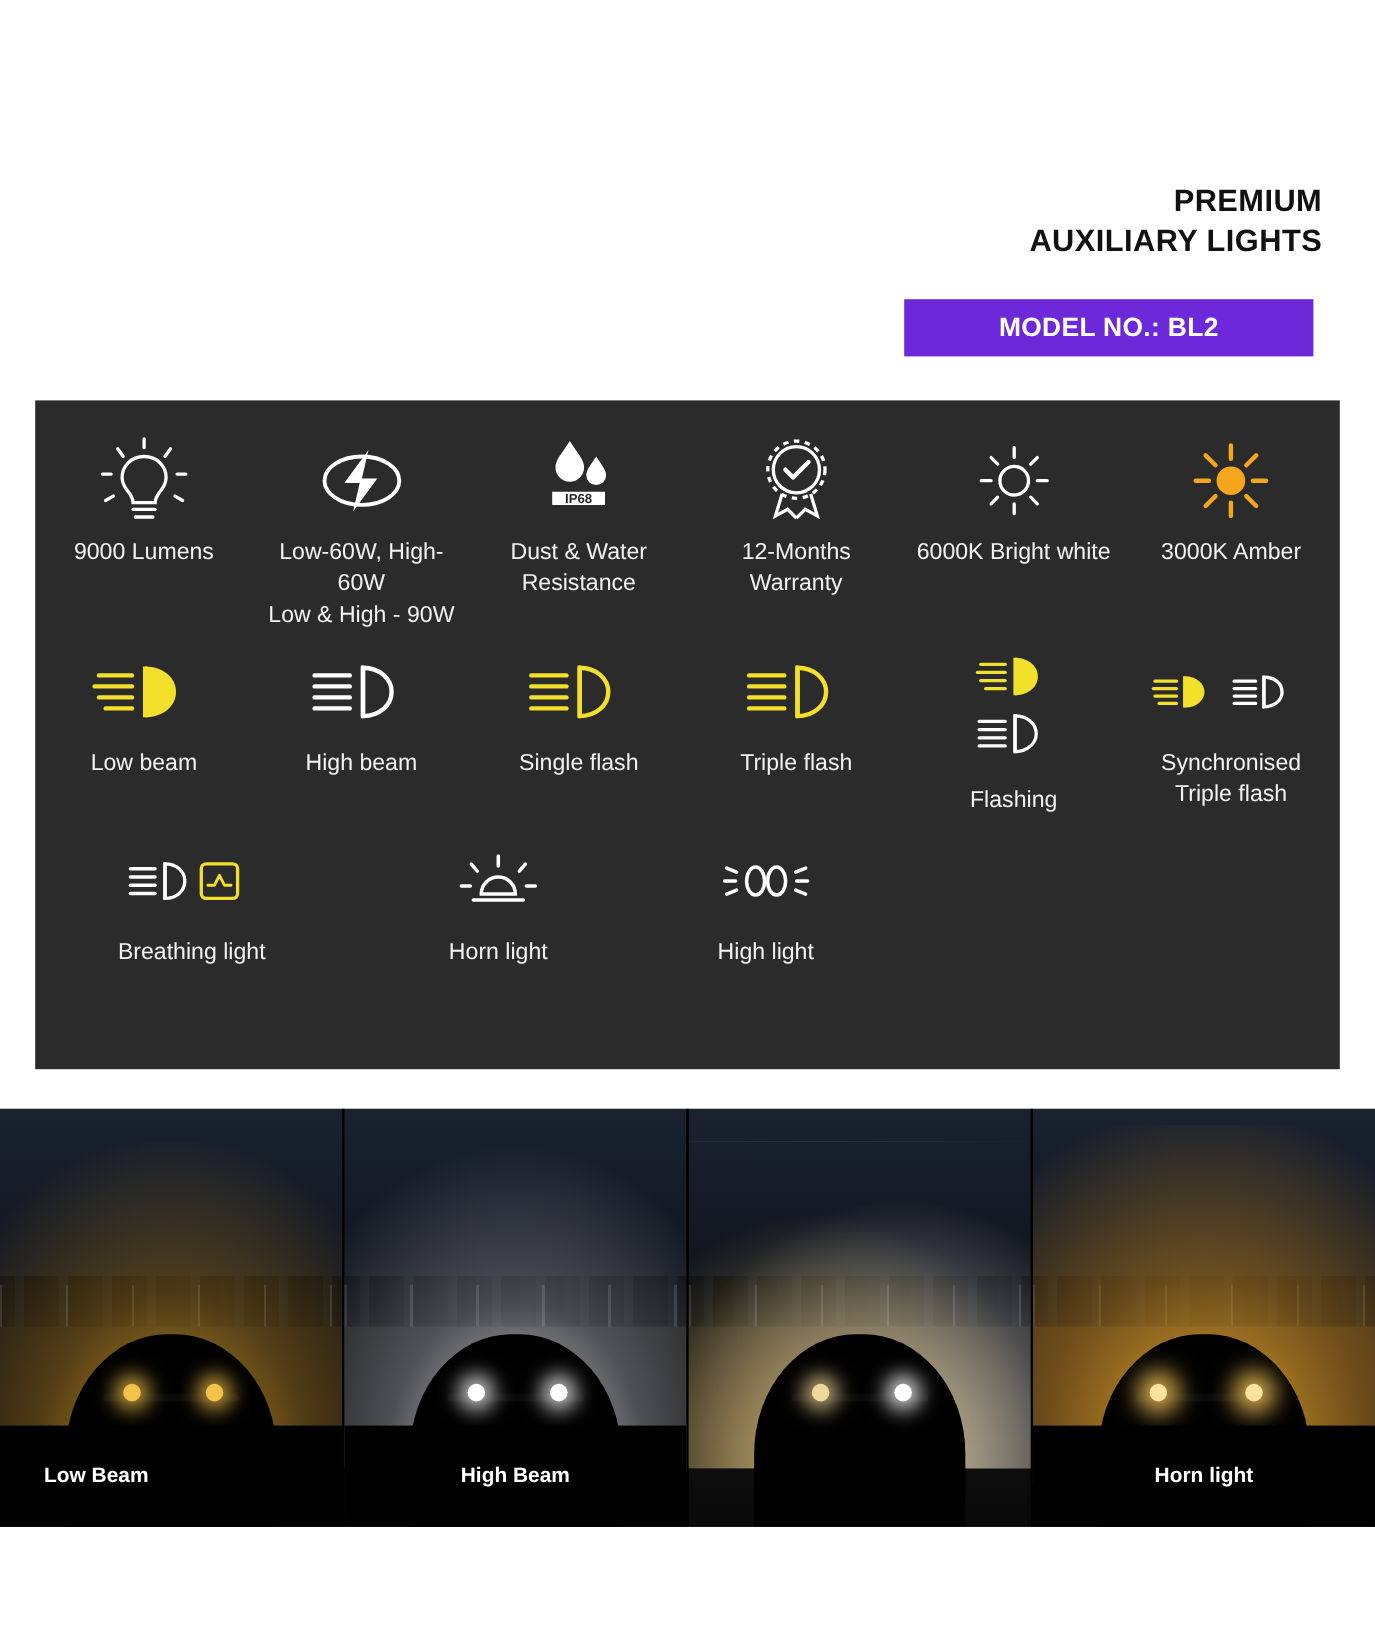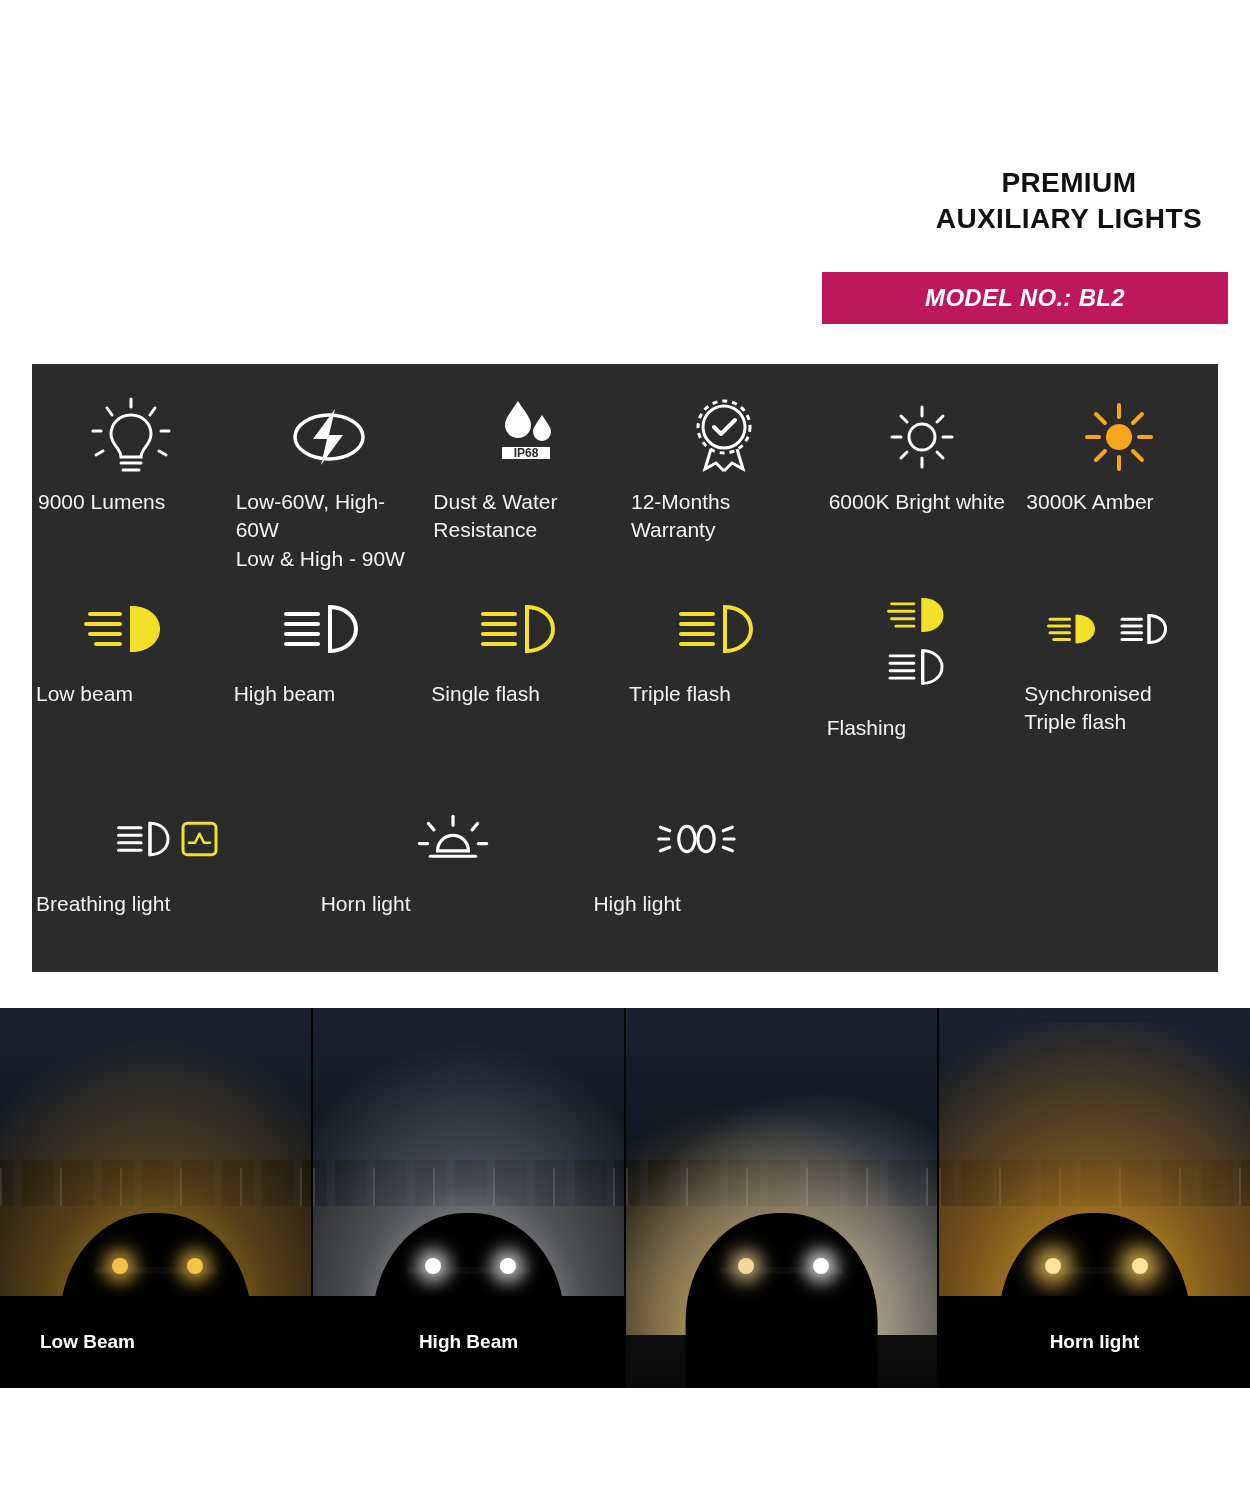--- a/index.html
+++ b/index.html
@@ -23,33 +23,31 @@
     top: 165px;
     right: 48px;
     text-align: right;
   }
   .header .line1, .header .line2 {
     font-size: 28px;
     font-weight: bold;
     color: #111111;
     letter-spacing: 0.4px;
     line-height: 1.28;
-    text-align: center;
   }
   .model-bar {
     position: absolute;
     top: 272px;
     left: 822px;
-    width: 406px;
+    width: 372px;
     height: 52px;
-    background: #be185d;
+    background: #6d28d9;
     display: flex;
     align-items: center;
     justify-content: center;
-    font-style: italic;
   }
   .model-bar span {
     color: #ffffff;
     font-size: 24px;
     font-weight: bold;
     letter-spacing: 0.3px;
   }
 
   
   .panel {
@@ -61,21 +59,21 @@
     background: #2b2b2b;
   }
 
   .row {
     position: absolute;
     width: 100%;
     display: flex;
   }
   .cell {
     position: relative;
-    text-align: left;
+    text-align: center;
     color: #ffffff;
   }
   .cell .label {
     font-size: 21px;
     line-height: 1.35;
     color: #f2f2f2;
     margin-top: 8px;
     white-space: pre-line;
   }
   .iconwrap {
@@ -87,21 +85,21 @@
 
   
   .row1 { top: 30px; }
   .row1 .cell { flex: 1 1 0; padding: 0 6px; }
 
   
   .row2 { top: 222px; }
   .row2 .cell { flex: 1 1 0; padding: 0 4px; }
 
   
-  .row3 { top: 432px; }
+  .row3 { top: 394px; }
   .row3 .cell { width: 16.666%; padding: 0 4px; }
 
   
   .strip {
     position: absolute;
     left: 0;
     top: 1008px;
     width: 1250px;
     height: 380px;
     display: flex;

